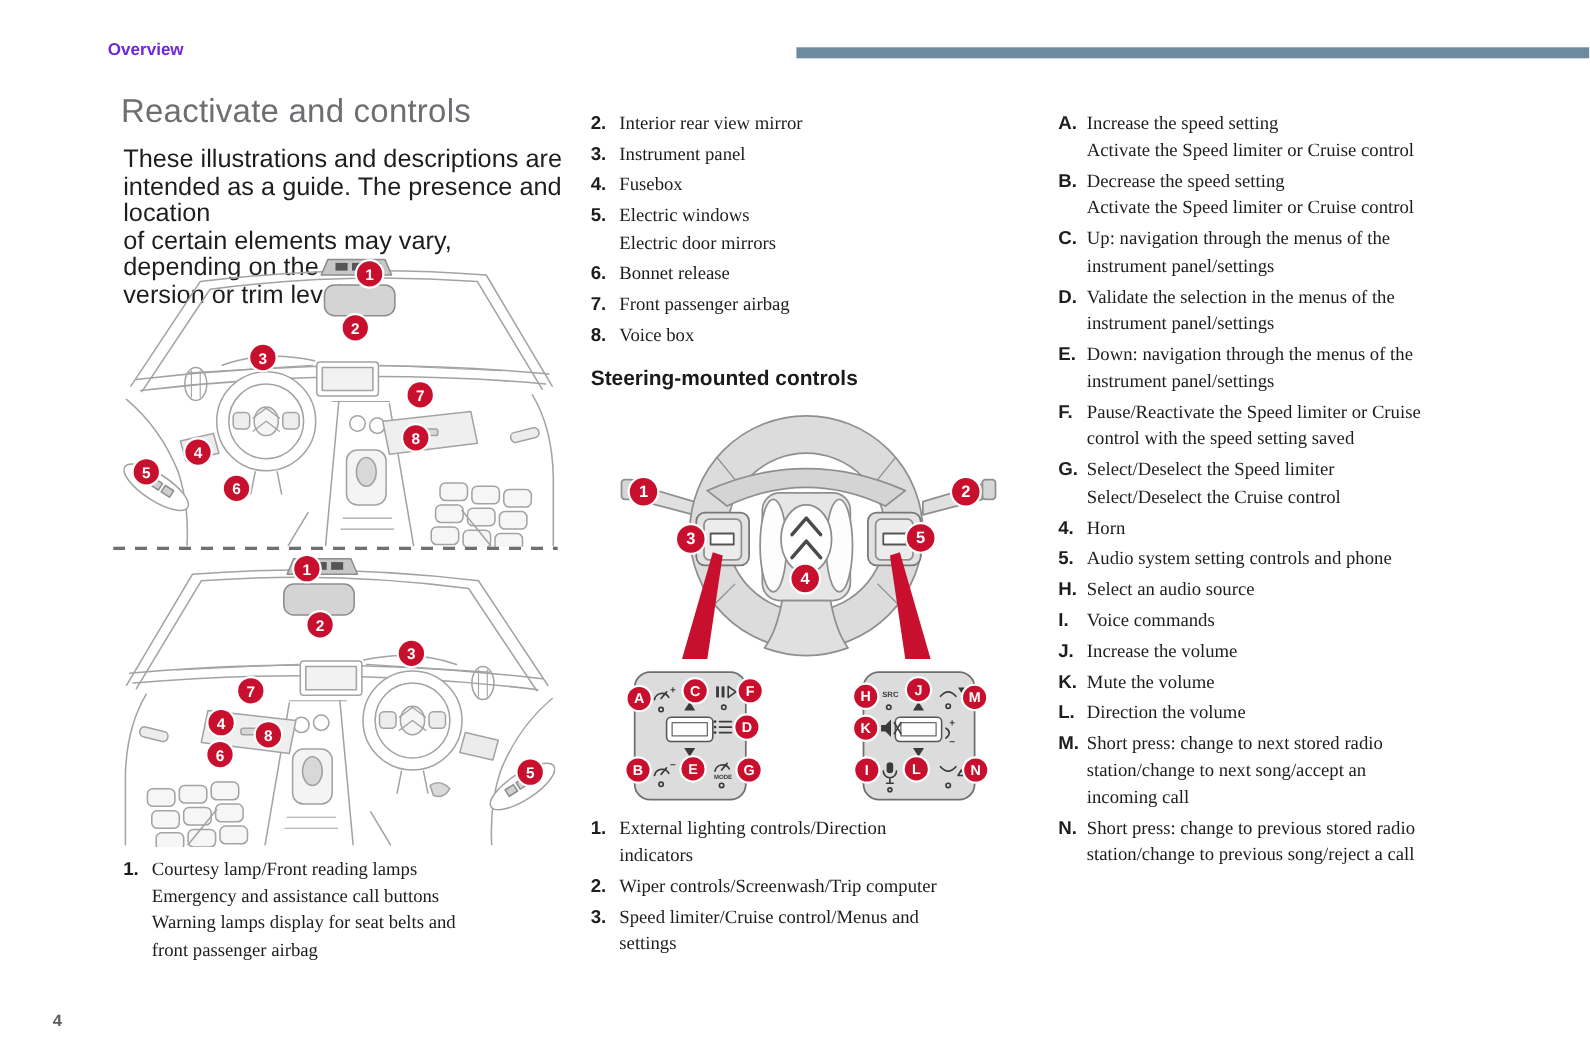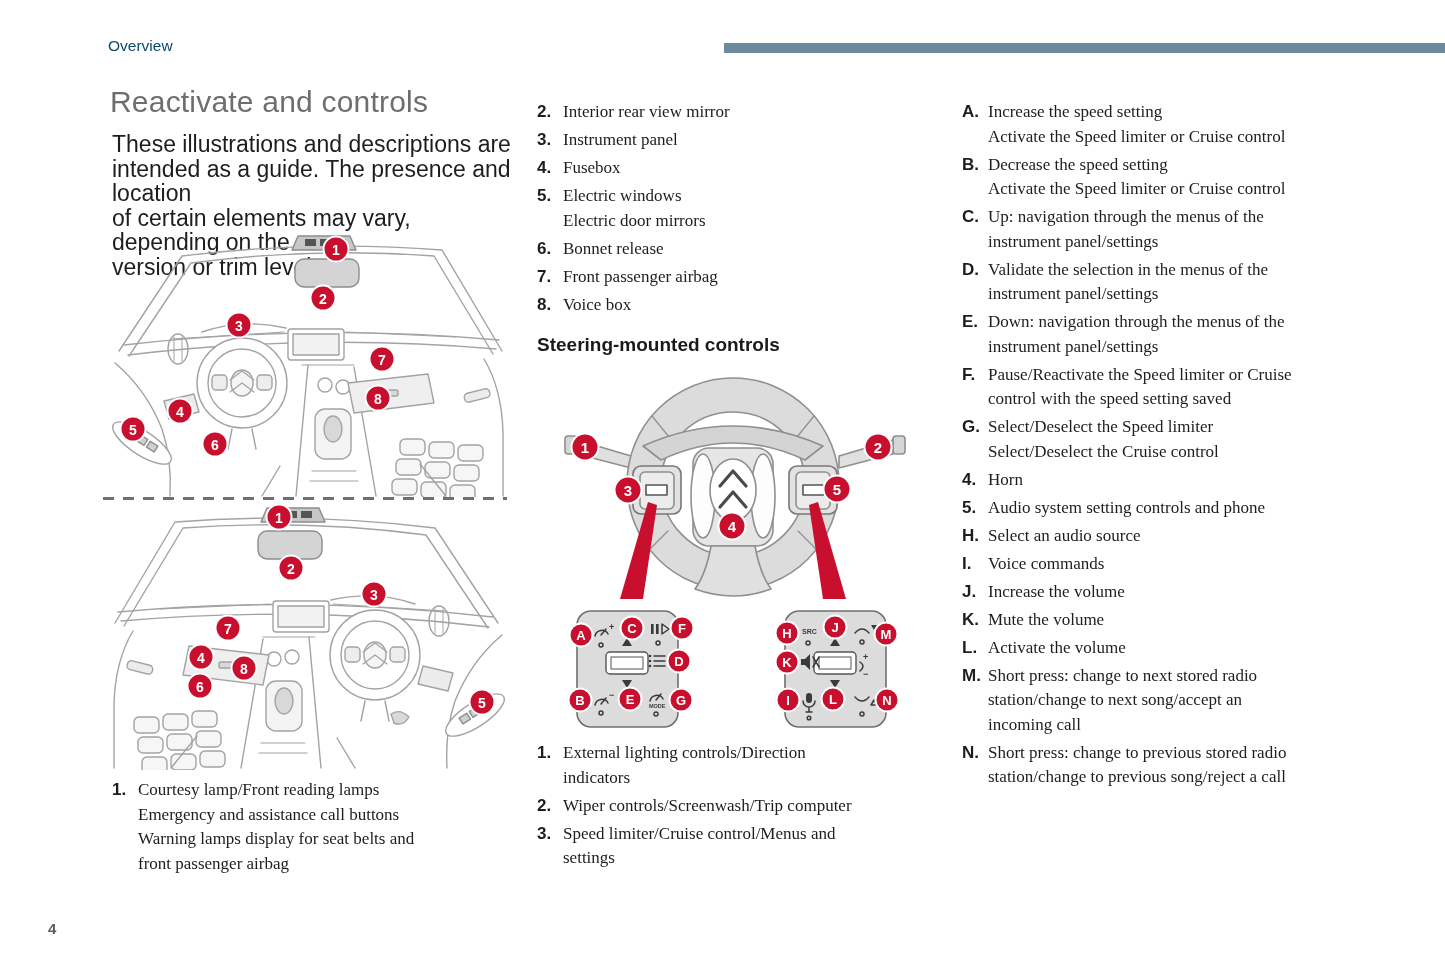--- a/index.html
+++ b/index.html
@@ -1,18 +1,18 @@
 <!DOCTYPE html>
 <html style="--marker: #c8102e; --bar: #6d8b9f;"><head>
 <meta charset="utf-8">
 <style>
   html,body{margin:0;padding:0;background:#fff;}
   .page{position:relative;width:1445px;height:963px;background:#fff;overflow:hidden;
         font-family:"Liberation Sans",sans-serif;color:#1d1d1f;}
-  .hdr-label{position:absolute;left:108px;top:37px;font-size:15.5px;font-weight:400;color:#0c4a6e;}
+  .hdr-label{position:absolute;left:98px;top:37px;font-size:15.5px;font-weight:700;color:#6d28d9;}
   .accent-bar{position:absolute;left:724px;top:43px;width:721px;height:10px;background:var(--bar,#6d8b9f);}
   .pg-title{position:absolute;left:110px;top:85px;font-size:30px;font-weight:500;color:#6d6e71;letter-spacing:.2px;}
   .intro{position:absolute;left:112px;top:132px;width:410px;font-size:23px;line-height:24.5px;white-space:pre-line;}
   .pg-num{position:absolute;left:48px;top:920px;font-size:15px;font-weight:700;color:#5b5c5e;}
   .list{position:absolute;font-size:17px;line-height:24.5px;}
   .list .li{display:flex;margin-bottom:3.5px;}
   .list .num{width:26px;flex:0 0 26px;font-weight:700;}
   .list .txt{white-space:pre-line;font-family:Liberation Serif, serif;}
   .mid-list{left:537px;top:100px;width:420px;}
   .steer-list{left:537px;top:741px;width:430px;}
@@ -398,21 +398,21 @@
       <div class="li">
         <span class="num">J.</span>
         <span class="txt">Increase the volume</span>
       </div>
       <div class="li">
         <span class="num">K.</span>
         <span class="txt">Mute the volume</span>
       </div>
       <div class="li">
         <span class="num">L.</span>
-        <span class="txt">Activate the volume</span>
+        <span class="txt">Direction the volume</span>
       </div>
       <div class="li">
         <span class="num">M.</span>
         <span class="txt">Short press: change to next stored radio
 station/change to next song/accept an
 incoming call</span>
       </div>
       <div class="li">
         <span class="num">N.</span>
         <span class="txt">Short press: change to previous stored radio

